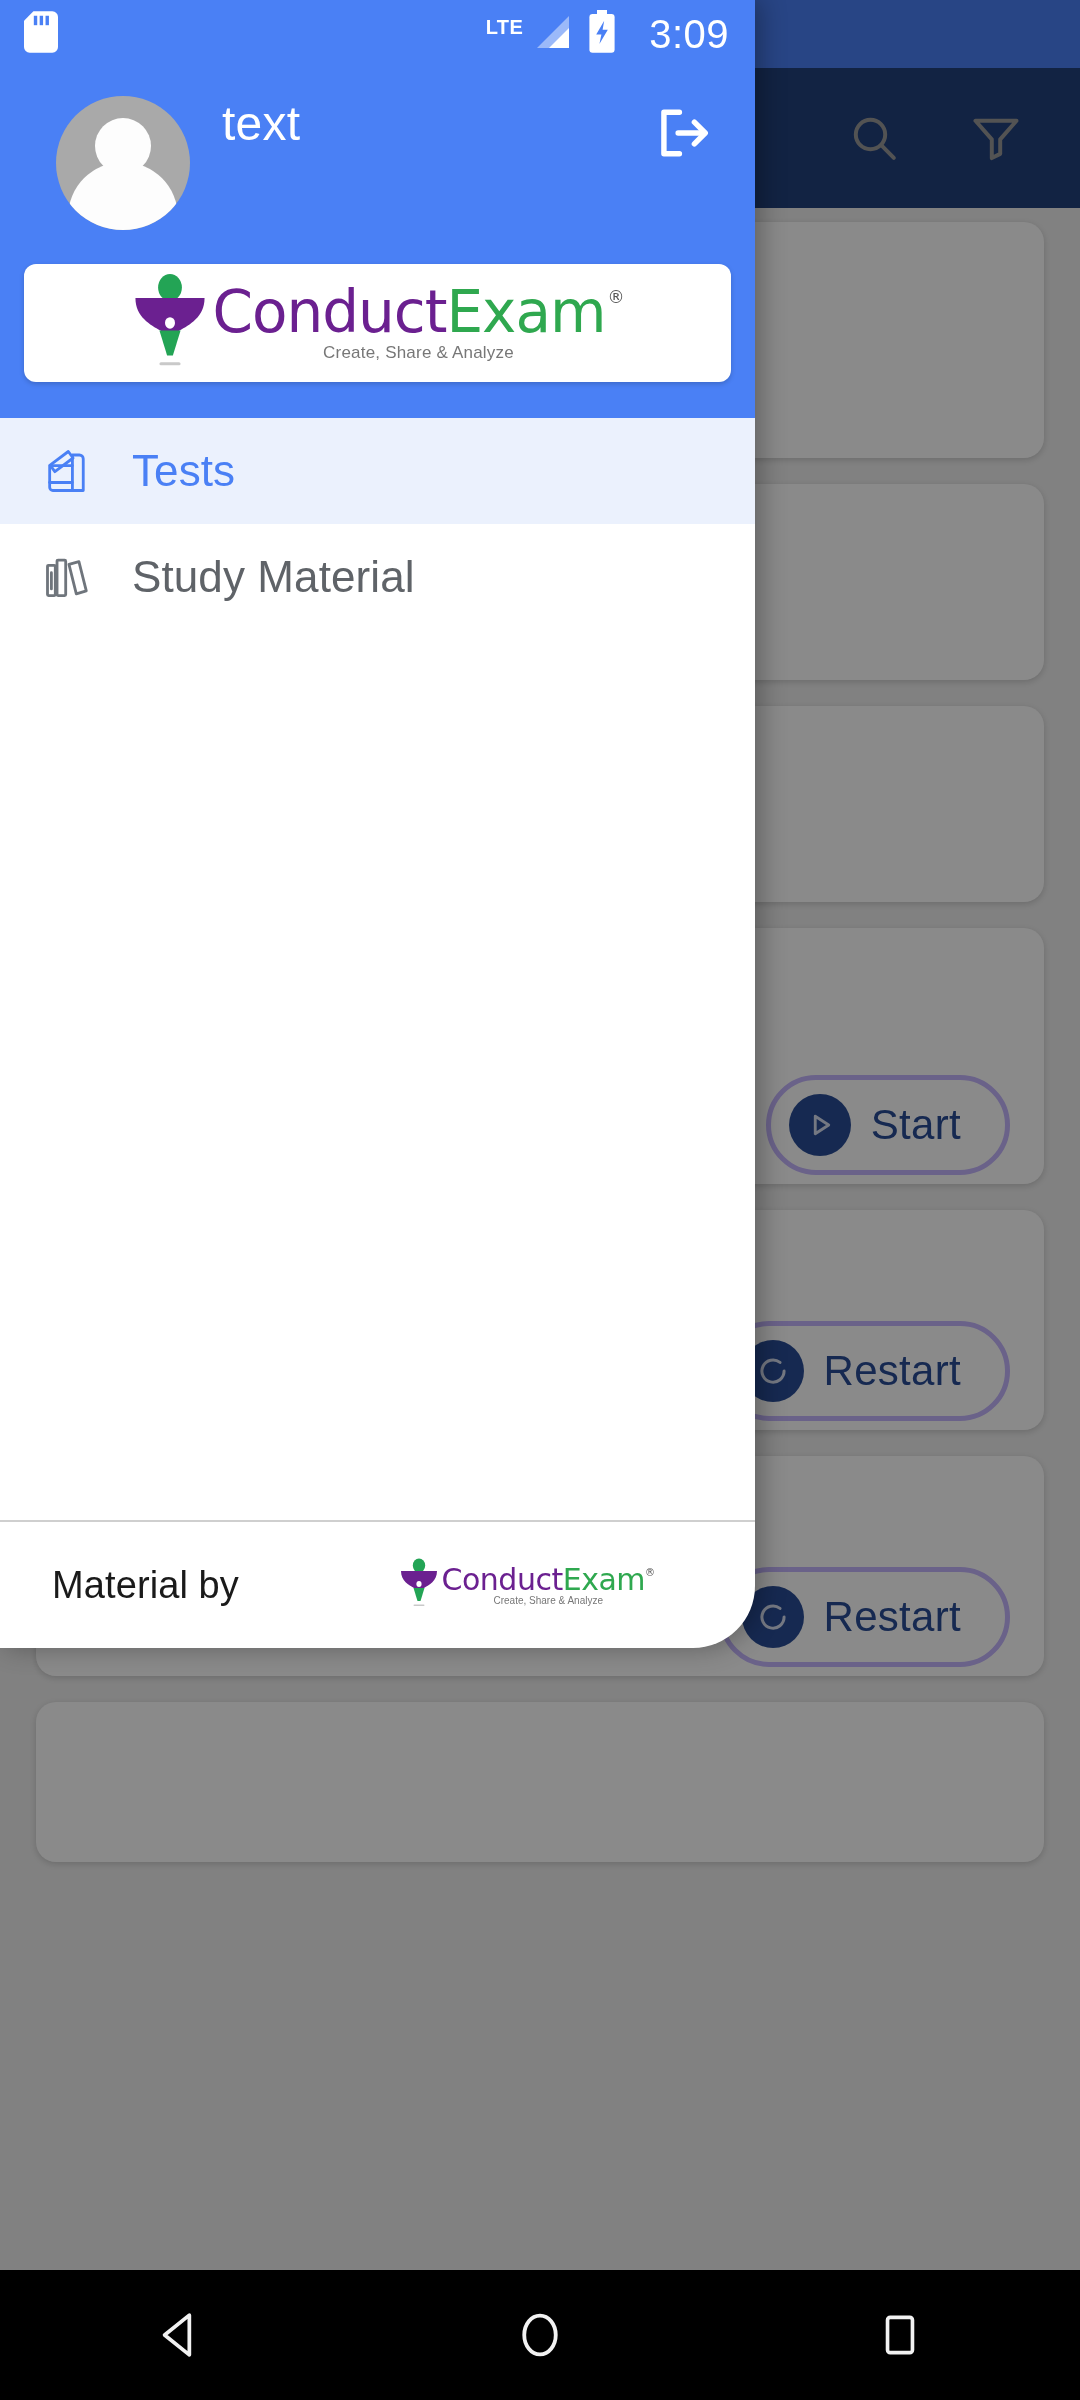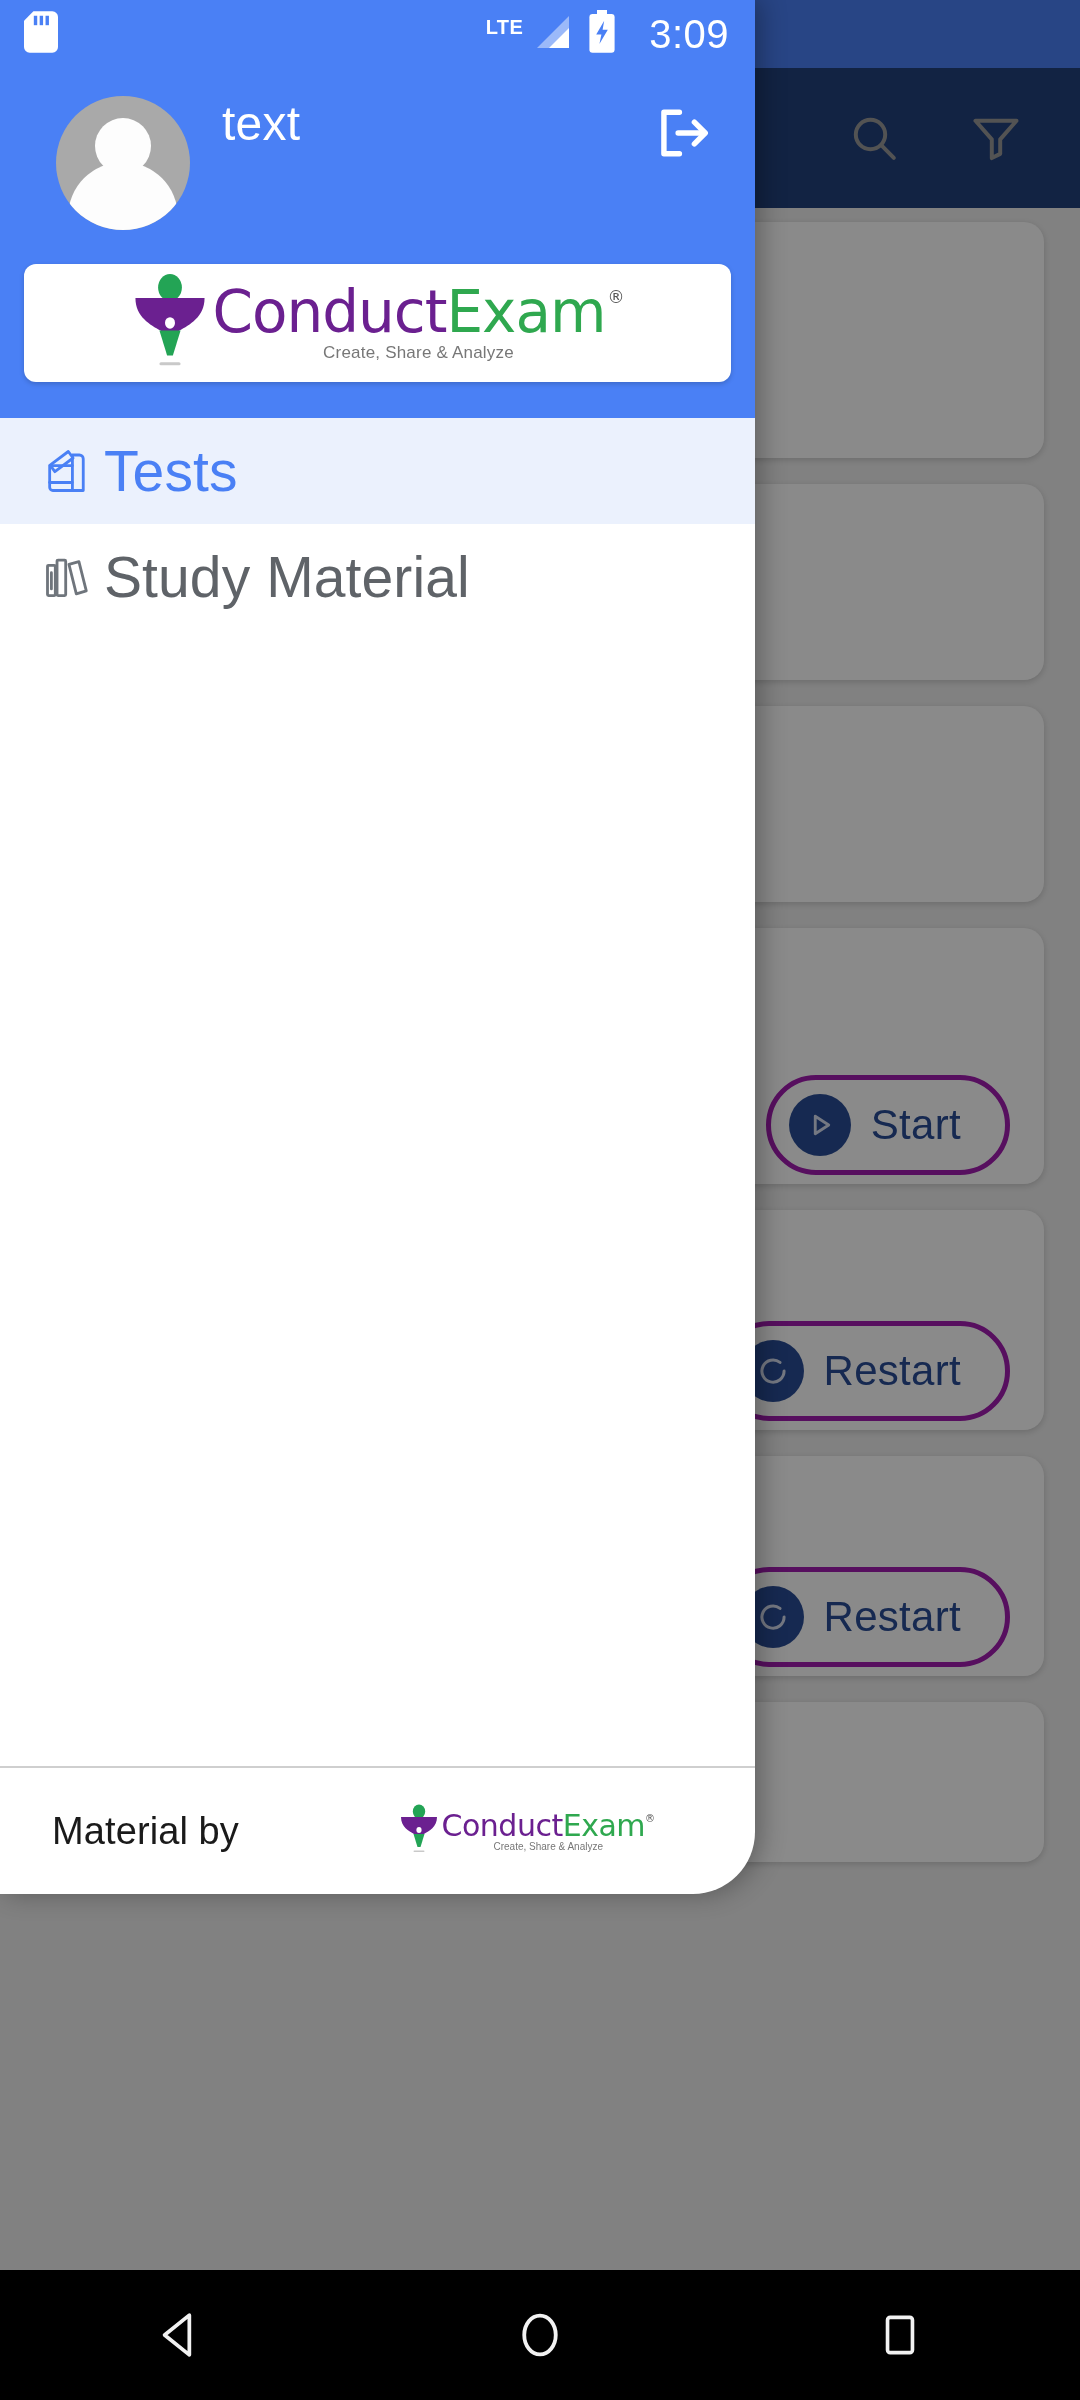--- a/index.html
+++ b/index.html
@@ -58,21 +58,21 @@
     background:#127a12;
     display:flex; align-items:center; justify-content:center;
   }
   .status-dot svg { width:26px; height:26px; }
   .status-text {
     color:#127a12; font-size:41px; letter-spacing:.2px;
   }
   .action-row { display:flex; align-items:center; justify-content:flex-end; width:100%; }
   .pill-btn {
     display:flex; align-items:center; gap:20px;
-    border:5px solid #a21caf;
+    border:5px solid #c4b5fd;
     border-radius:999px;
     padding:14px 44px 14px 18px;
     background:transparent;
   }
   .pill-ic {
     width:62px; height:62px; border-radius:50%;
     background:#2a4d96;
     display:flex; align-items:center; justify-content:center;
   }
   .pill-ic svg { width:38px; height:38px; }
@@ -82,21 +82,21 @@
 
   
   #scrim {
     position:absolute; top:0; left:0; right:0; bottom:130px;
     background:rgba(0,0,0,.46);
   }
 
   
   #drawer {
     position:absolute; top:0; left:0;
-    width:755px; height:1894px;
+    width:755px; height:1648px;
     background:#ffffff;
     border-bottom-right-radius:62px;
     overflow:hidden;
     box-shadow:6px 0 26px rgba(0,0,0,.30);
     display:flex; flex-direction:column;
   }
   #drawer-header {
     background:#4a80f5;
     padding:0 0 36px 0;
     flex:0 0 auto;
@@ -187,21 +187,22 @@
     height:106px;
     padding-left:30px;
   }
   .menu-item.active { background:#ebf1fd; }
   .menu-ic {
     width:74px; flex:0 0 auto;
     display:flex; align-items:center; justify-content:center;
   }
   .menu-ic svg { width:52px; height:52px; display:block; }
   .menu-label {
-    font-size:57px; color:#5f6368; letter-spacing:.1px;
+    margin-left:28px;
+    font-size:44px; color:#5f6368; letter-spacing:.1px;
   }
   .menu-item.active .menu-label { color:#4a80f5; }
 
   
   #drawer-footer {
     flex:0 0 auto;
     border-top:2px solid #cfcfcf;
     height:128px;
     display:flex; align-items:center;
     padding:0 40px 0 52px;

